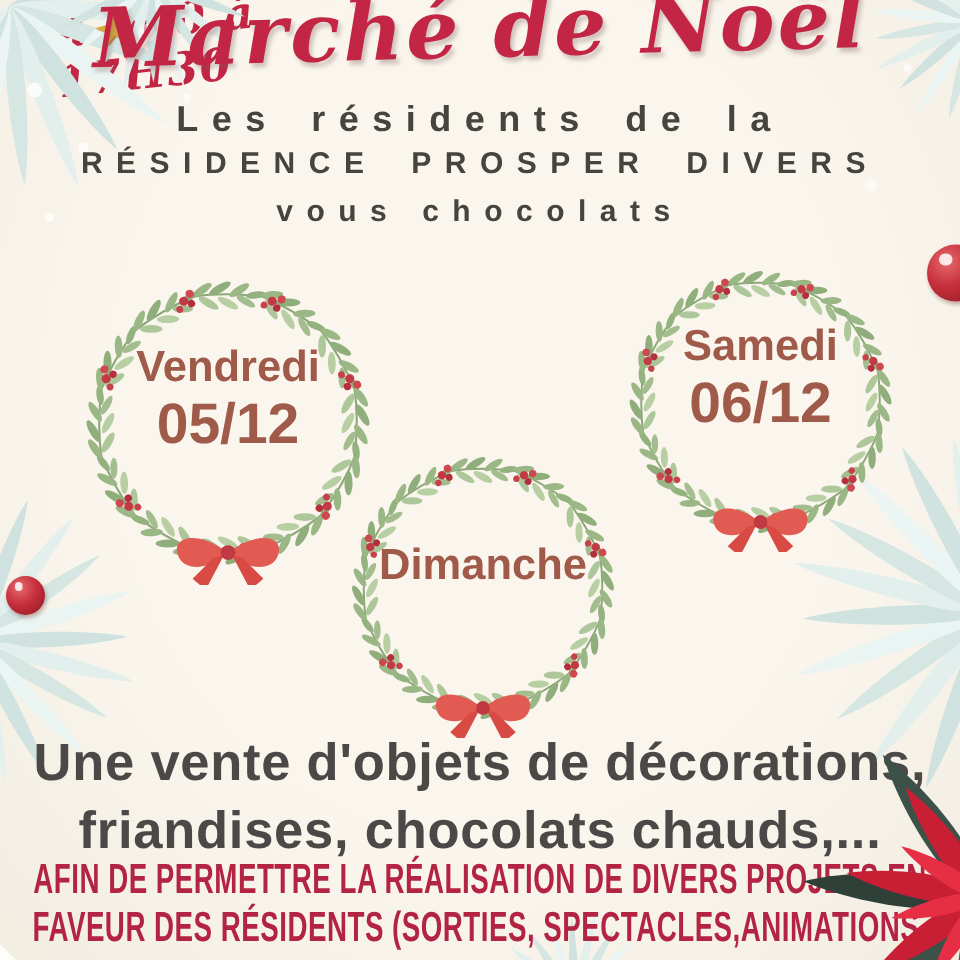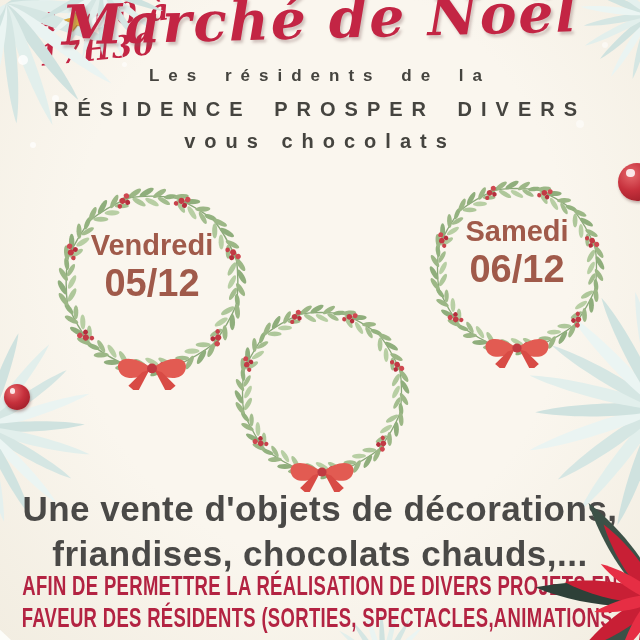--- a/index.html
+++ b/index.html
@@ -14,21 +14,21 @@
   
   .title{
     top:-14px; left:0; z-index:2;
     font-family:"DejaVu Serif", serif; font-style:italic; font-weight:bold;
     font-size:55px; letter-spacing:2px; color:#c32544;
     transform:rotate(-1.5deg);
     text-shadow:2px 3px 3px rgba(130,95,95,.35);
   }
   
   .intro{ top:66px; color:#45443f; font-weight:bold; }
-  .intro .l1{ font-size:17px; letter-spacing:9px; word-spacing:6px; height:32px;}
+  .intro .l1{ font-size:24px; letter-spacing:9px; word-spacing:6px; height:32px;}
   .intro .l2{ font-size:20px; letter-spacing:9px; word-spacing:8px; height:32px;}
   .intro .l3{ font-size:20px; letter-spacing:9px; height:32px;}
 
   
   .time{
     left:228px; top:204px; width:190px; z-index:2; text-align:center;
     font-family:"DejaVu Serif", serif; font-style:italic; font-weight:bold;
     font-size:30px; line-height:33px; color:#c32544;
     transform:rotate(-6deg); letter-spacing:1px;
   }
@@ -248,35 +248,36 @@
   <div class="wreath" style="left:44px;top:174px;width:216px;height:216px">
     <svg viewBox="0 0 200 200">
         <use href="#wreath"></use>
       </svg>
     <div class="wlabel">
       <div class="day">Vendredi</div>
       <div class="ddate">05/12</div>
     </div>
   </div>
 
-  <div class="wreath" style="left:417px;top:168px;width:200px;height:200px">
+  <div class="wreath" style="left:407px;top:168px;width:200px;height:200px">
     <svg viewBox="0 0 200 200">
         <use href="#wreath"></use>
       </svg>
     <div class="wlabel">
       <div class="day">Samedi</div>
       <div class="ddate">06/12</div>
     </div>
   </div>
 
   <div class="wreath" style="left:222px;top:292px;width:200px;height:200px">
     <svg viewBox="0 0 200 200">
         <use href="#wreath"></use>
       </svg>
     <div class="wlabel">
+      <div class="day">Dimanche</div>
     </div>
   </div>
 
   <div class="txt sale">
     <div>Une vente d'objets de décorations,</div>
     <div>friandises, chocolats chauds,...</div>
   </div>
 
   <div class="purpose">
     <div>AFIN DE PERMETTRE LA RÉALISATION DE DIVERS PROJETS EN</div>

